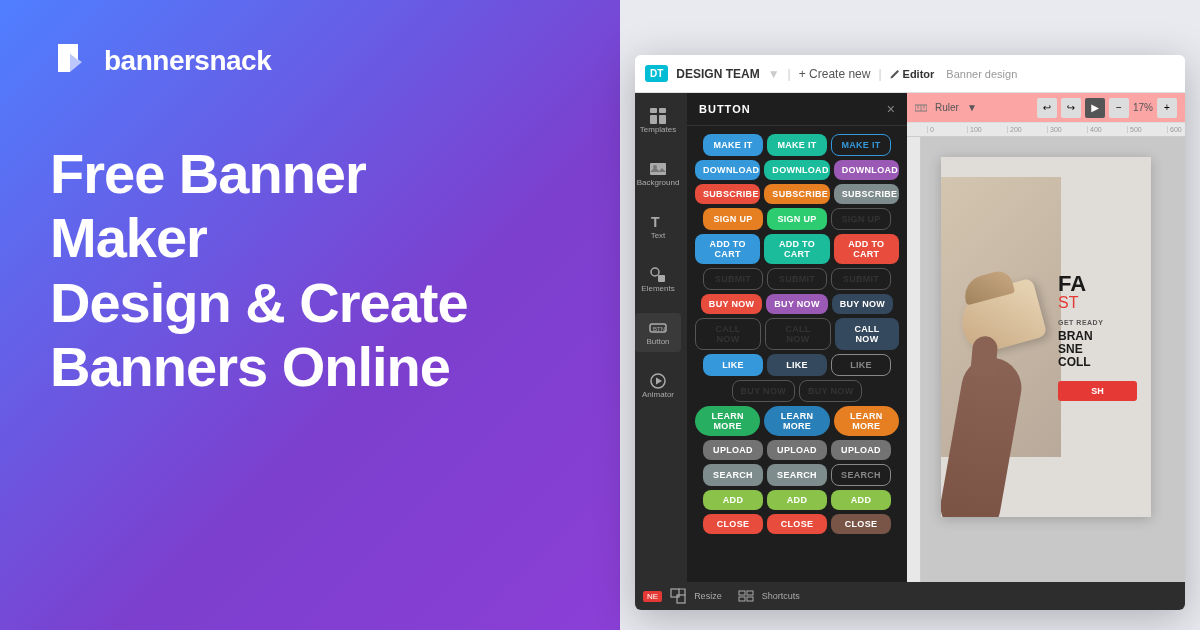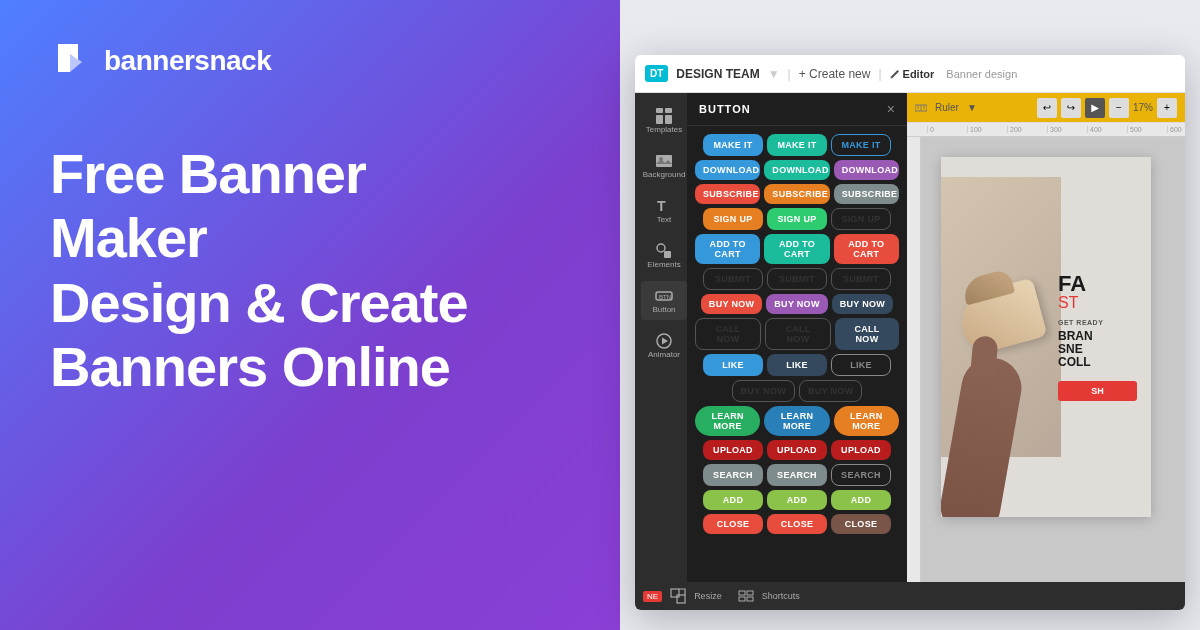--- a/index.html
+++ b/index.html
@@ -136,23 +136,23 @@
       flex: 1;
       overflow: hidden;
     }
 
     
     .sidebar-icons {
       width: 52px;
       background: #2d2d2d;
       display: flex;
       flex-direction: column;
-      align-items: flex-end;
+      align-items: flex-start;
       padding-top: 8px;
-      gap: 6px;
+      gap: 14px;
       flex-shrink: 0;
     }
 
     .sidebar-icon-item {
       width: 46px;
       display: flex;
       flex-direction: column;
       align-items: center;
       padding: 6px 2px;
       cursor: pointer;
@@ -227,40 +227,40 @@
     .ui-btn.style-flat-blue { background: #3498db; color: white; }
     .ui-btn.style-flat-teal { background: #1abc9c; color: white; }
     .ui-btn.style-outline-blue { background: transparent; color: #3498db; border: 1px solid #3498db; }
     .ui-btn.style-flat-red { background: #e74c3c; color: white; }
     .ui-btn.style-flat-purple { background: #9b59b6; color: white; }
     .ui-btn.style-flat-orange { background: #e67e22; color: white; }
     .ui-btn.style-flat-green { background: #2ecc71; color: white; }
     .ui-btn.style-flat-gray { background: #7f8c8d; color: white; }
     .ui-btn.style-flat-dark { background: #34495e; color: white; }
     .ui-btn.style-outline-dark { background: transparent; color: #333; border: 1px solid #555; }
-    .ui-btn.style-flat-cyan { background: #b91c1c; color: white; }
+    .ui-btn.style-flat-cyan { background: #737373; color: white; }
     .ui-btn.style-flat-lime { background: #8bc34a; color: white; }
     .ui-btn.style-flat-brown { background: #795548; color: white; }
     .ui-btn.style-outline-gray { background: transparent; color: #888; border: 1px solid #888; }
     .ui-btn.style-rounded-green { background: #27ae60; color: white; border-radius: 20px; }
     .ui-btn.style-rounded-blue { background: #2980b9; color: white; border-radius: 20px; }
     .ui-btn.style-rounded-orange { background: #e67e22; color: white; border-radius: 20px; }
 
     
     .canvas-area {
       flex: 1;
       background: #d0d0d0;
       display: flex;
       flex-direction: column;
       overflow: hidden;
     }
 
     .canvas-toolbar {
       height: 30px;
-      background: #eab308;
+      background: #fca5a5;
       border-bottom: 1px solid #ddd;
       display: flex;
       align-items: center;
       padding: 0 8px;
       gap: 8px;
     }
 
     .ruler-label {
       font-size: 10px;
       color: #555;

